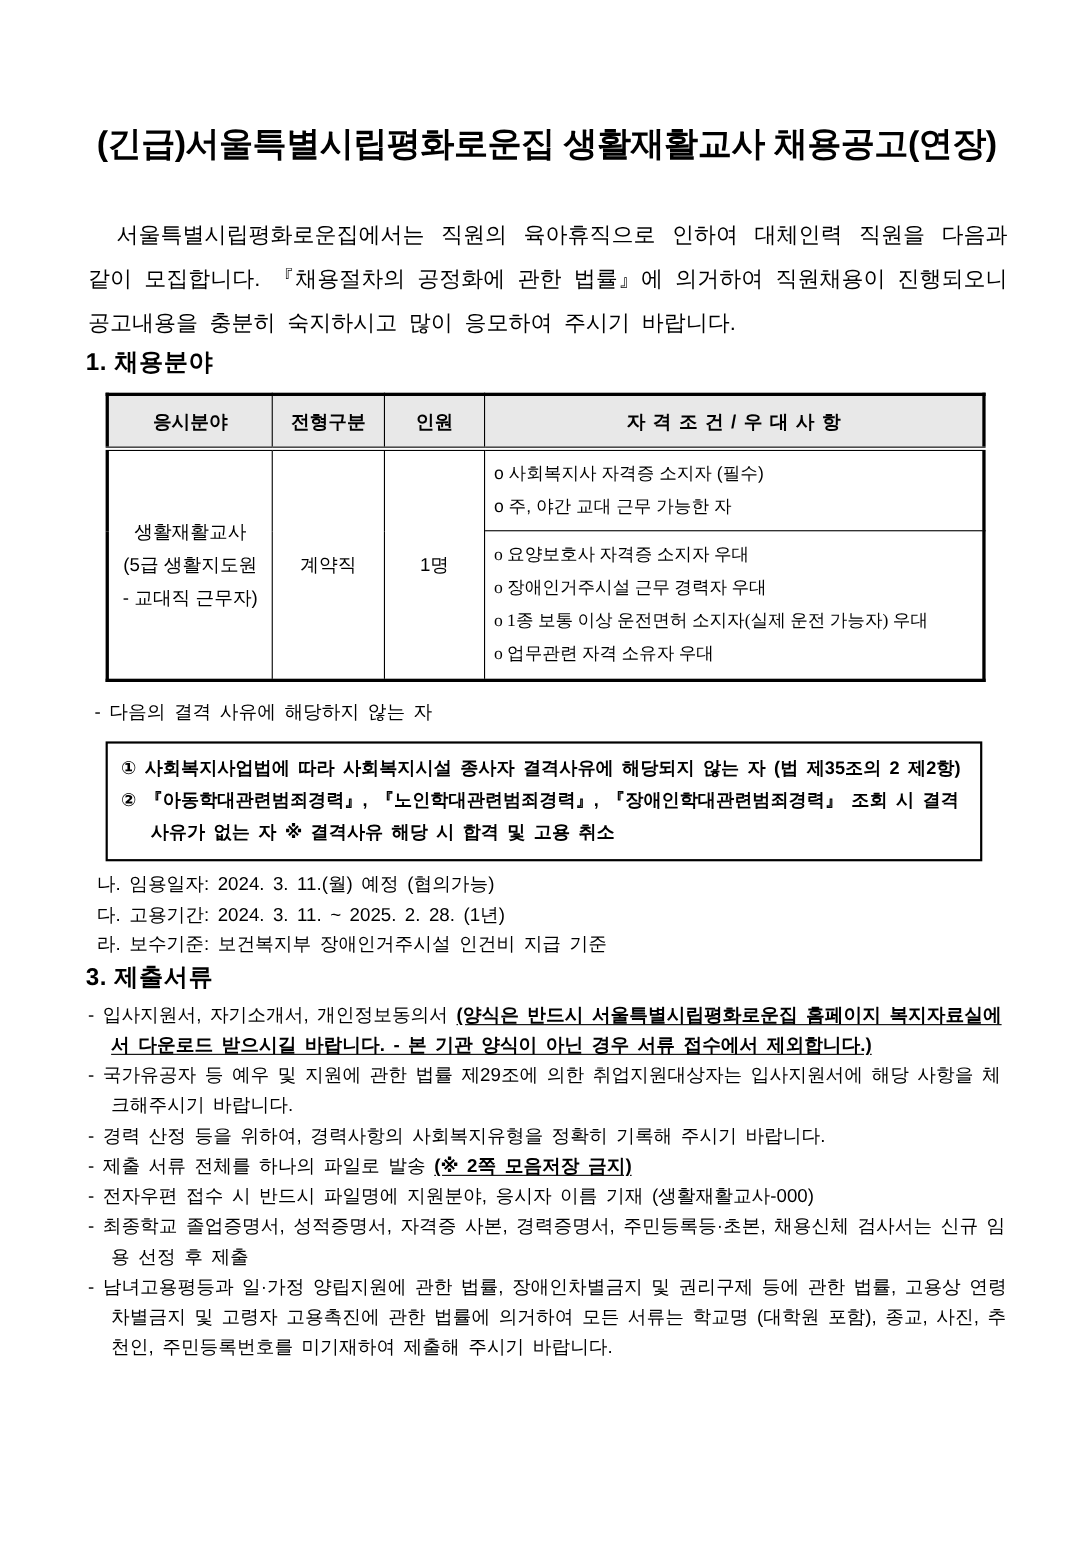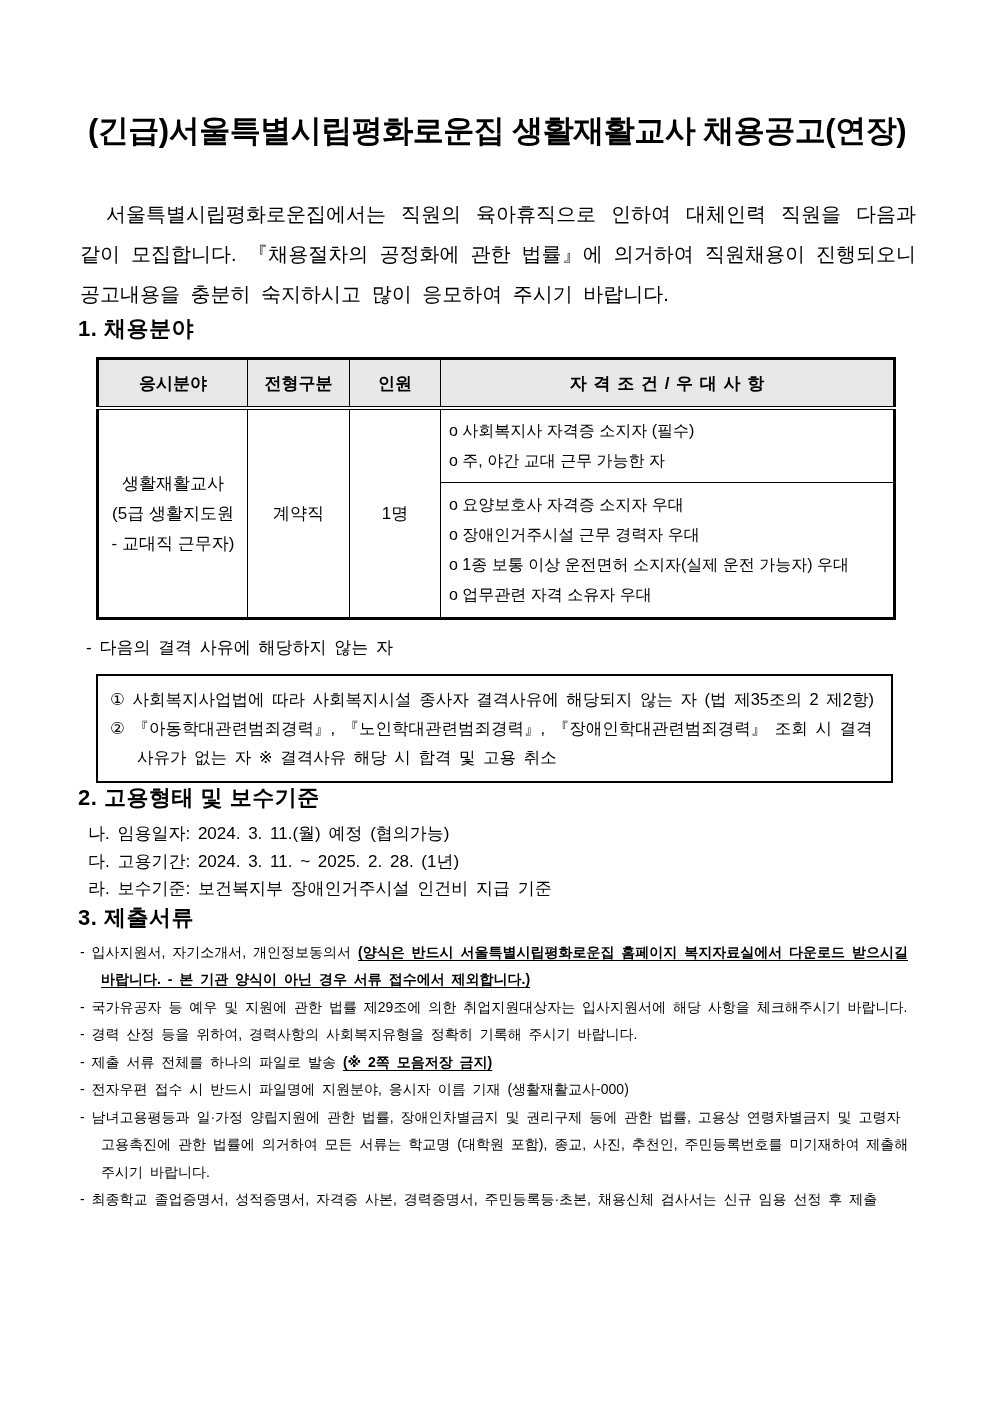--- a/index.html
+++ b/index.html
@@ -76,52 +76,53 @@
     line-height: 30px;
     white-space: nowrap;
   }
   td.c-qual {
     padding: 5px 8px;
     line-height: 30px;
     font-size: 16px;
     white-space: nowrap;
   }
   tr.row-req  td.c-qual { height: 62px; }
-  tr.row-pref td.c-qual { height: 124px; }
+  tr.row-pref td.c-qual { height: 124px; font-family: Liberation Serif, serif; }
 
   .note {
     margin: 15px 0 0 8px;
     font-size: 17px;
     word-spacing: 3px;
   }
   .disq-box {
     box-sizing: border-box;
     width: 797px;
     margin: 15px 0 0 18px;
     border: 2px solid #000;
     padding: 9px 12px;
     font-size: 16.5px;
     line-height: 29px;
     word-spacing: 3px;
   }
   .box-item {
     padding-left: 27px;
     text-indent: -27px;
+    font-weight: bold;
   }
 
   .s2-list {
     margin: 7px 0 0 10px;
     font-size: 17px;
     line-height: 27.5px;
     word-spacing: 3px;
   }
   .s3-list {
     margin: 6px 0 0 2px;
     width: 838px;
-    font-size: 14px;
+    font-size: 17px;
     line-height: 27.5px;
     word-spacing: 3px;
   }
   .s3-item {
     padding-left: 21px;
     text-indent: -21px;
   }
   .b { font-weight: bold; }
   .u { text-decoration: underline; text-underline-offset: 3px; }
 </style>
@@ -176,33 +177,32 @@
     </tbody>
   </table>
 
   <p class="note">- 다음의 결격 사유에 해당하지 않는 자</p>
 
   <div class="disq-box">
       <div class="box-item">① 사회복지사업법에 따라 사회복지시설 종사자 결격사유에 해당되지 않는 자 (법 제35조의 2 제2항)</div>
       <div class="box-item">② 『아동학대관련범죄경력』, 『노인학대관련범죄경력』, 『장애인학대관련범죄경력』 조회 시 결격사유가 없는 자  ※ 결격사유 해당 시 합격 및 고용 취소</div>
     </div>
 
-  <h2 class="sec-heading sec2-heading">2. 고용형태 및 보수기준</h2>
 
   <div class="s2-list">
       <div>나. 임용일자: 2024. 3. 11.(월) 예정 (협의가능)</div>
       <div>다. 고용기간: 2024. 3. 11. ~ 2025. 2. 28. (1년)</div>
       <div>라. 보수기준: 보건복지부 장애인거주시설 인건비 지급 기준</div>
     </div>
 
   <h2 class="sec-heading sec3-heading">3. 제출서류</h2>
 
   <div class="s3-list">
       <div class="s3-item"><span>- 입사지원서, 자기소개서, 개인정보동의서 </span><span class="b u">(양식은 반드시 서울특별시립평화로운집 홈페이지 복지자료실에서 다운로드 받으시길 바랍니다. - 본 기관 양식이 아닌 경우 서류 접수에서 제외합니다.)</span></div>
       <div class="s3-item"><span>- 국가유공자 등 예우 및 지원에 관한 법률 제29조에 의한 취업지원대상자는 입사지원서에 해당 사항을 체크해주시기 바랍니다.</span></div>
       <div class="s3-item"><span>- 경력 산정 등을 위하여, 경력사항의 사회복지유형을 정확히 기록해 주시기 바랍니다.</span></div>
       <div class="s3-item"><span>- 제출 서류 전체를 하나의 파일로 발송 </span><span class="b u">(※ 2쪽 모음저장 금지)</span></div>
       <div class="s3-item"><span>- 전자우편 접수 시 반드시 파일명에 지원분야, 응시자 이름 기재 (생활재활교사-000)</span></div>
+      <div class="s3-item"><span>- 최종학교 졸업증명서, 성적증명서, 자격증 사본, 경력증명서, 주민등록등·초본, 채용신체 검사서는 신규 임용 선정 후 제출</span></div>
       <div class="s3-item"><span>- 남녀고용평등과 일·가정 양립지원에 관한 법률, 장애인차별금지 및 권리구제 등에 관한 법률, 고용상 연령차별금지 및 고령자 고용촉진에 관한 법률에 의거하여 모든 서류는 학교명 (대학원 포함), 종교, 사진, 추천인, 주민등록번호를 미기재하여 제출해 주시기 바랍니다.</span></div>
-      <div class="s3-item"><span>- 최종학교 졸업증명서, 성적증명서, 자격증 사본, 경력증명서, 주민등록등·초본, 채용신체 검사서는 신규 임용 선정 후 제출</span></div>
     </div>
 
 </div>
 
 </body></html>

